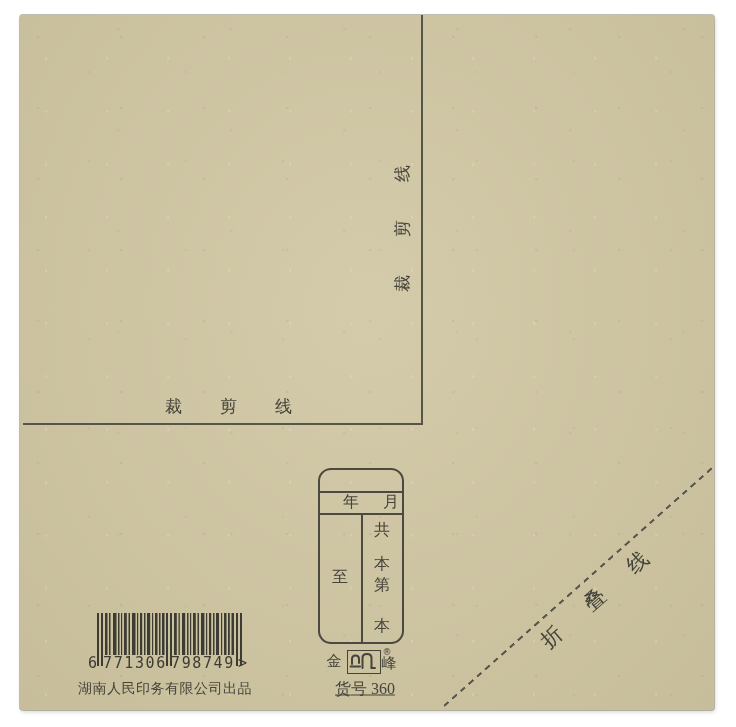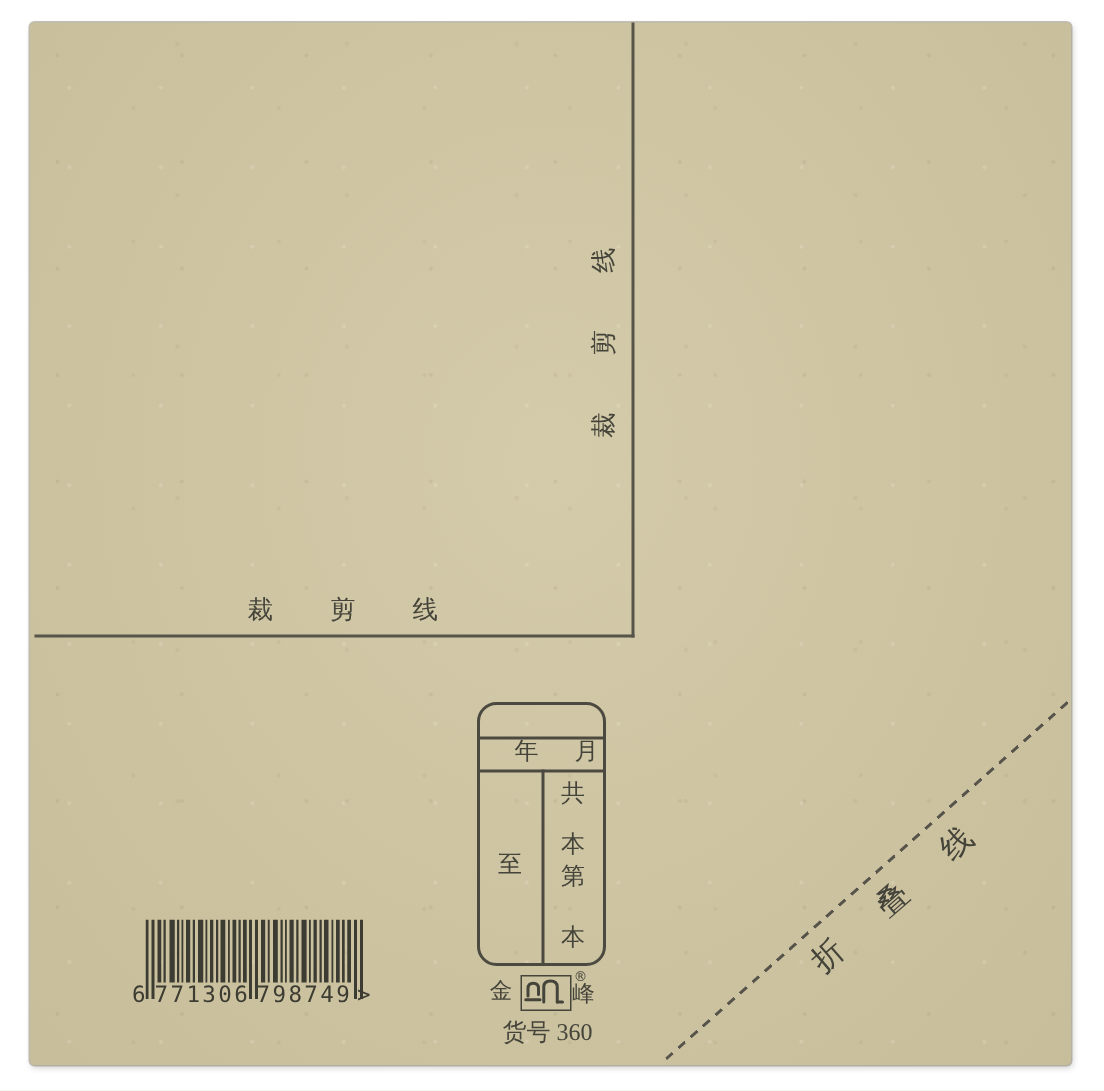--- a/index.html
+++ b/index.html
@@ -58,21 +58,21 @@
   }
   
   #brand { position:absolute; left:305px; top:633px; width:100px; height:30px; }
   #brand-left  { position:absolute; left:9px;  top:13px; transform:translate(-50%,-50%); font-size:15px; }
   #brand-right { position:absolute; left:64px; top:15px; transform:translate(-50%,-50%); font-size:15px; }
   #brand-box   { position:absolute; left:22px; top:2px; width:34px; height:24px; border:1.6px solid #45443a; }
   #brand-reg   { position:absolute; left:62px; top:4px;  transform:translate(-50%,-50%); font-size:9px;
                  font-family:"DejaVu Sans",sans-serif; }
   
   #product-code { position:absolute; left:345px; top:674px; transform:translate(-50%,-50%);
-                  font-size:16px; white-space:nowrap; }
+                  font-size:16px; white-space:nowrap;text-decoration:underline; }
   
   #barcode { position:absolute; left:68px; top:598px; width:185px; height:62px; }
   #barcode svg { position:absolute; left:9px; top:0; }
   #barcode .digits {
     position:absolute; top:41px; font-family:"DejaVu Sans Mono",monospace;
     font-size:15px; letter-spacing:1.6px; color:#3d3c33;
   }
   #bc-lead   { left:0px; }
   #bc-group1 { left:15px; }
   #bc-group2 { left:83px; }
@@ -189,20 +189,21 @@
           <rect x="139" y="0" width="2" height="53"></rect>
             <rect x="143" y="0" width="2" height="53"></rect>
         </g>
       </svg>
       <span class="digits" id="bc-lead">6</span>
       <span class="digits" id="bc-group1">771306</span>
       <span class="digits" id="bc-group2">798749</span>
       <span class="digits" id="bc-end">&gt;</span>
     </div>
 
+    <div id="manufacturer">湖南人民印务有限公司出品</div>
 
     <div id="fold-line"></div>
     <div id="fold-label">
       <span class="ch">折</span>
       <span class="ch">叠</span>
       <span class="ch">线</span>
     </div>
 
   </div>
 </div>

